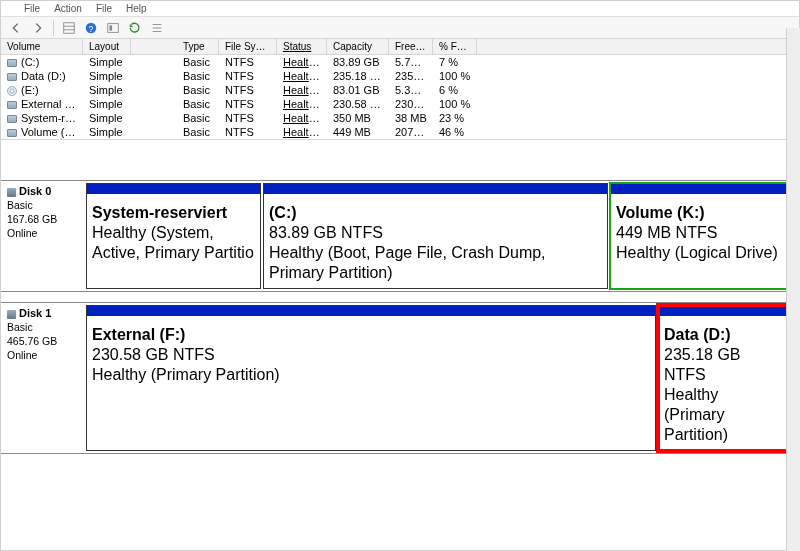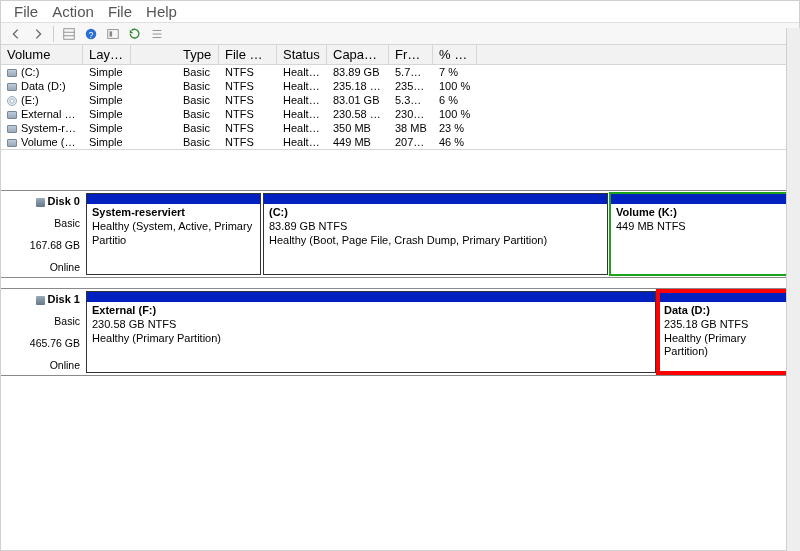--- a/index.html
+++ b/index.html
@@ -9,24 +9,24 @@
   background: #fff;
   color: #000;
   width: 800px;
   height: 551px;
   overflow: hidden;
   border: 1px solid #d0d0d0;
 }
 .menubar {
   display: flex;
   gap: 14px;
-  padding: 2px 13px;
+  padding: 2px 23px;
   background: #fff;
   border-bottom: 1px solid #e0e0e0;
-  font-size: 15px;
+  font-size: 10px;
   color: #555;
 }
 .menubar span { cursor: default; }
 .toolbar {
   display: flex;
   gap: 4px;
   align-items: center;
   padding: 2px 6px;
   border-bottom: 1px solid #d6d6d6;
   background: #f7f7f7;
@@ -44,21 +44,21 @@
   border-bottom: 1px solid #d6d6d6;
 }
 .grid-header {
   display: flex;
   background: #f2f2f2;
   border-bottom: 1px solid #d6d6d6;
 }
 .grid-header .col {
   padding: 2px 6px;
   border-right: 1px solid #d6d6d6;
-  font-size: 13px;
+  font-size: 10px;
   white-space: nowrap;
   overflow: hidden;
   text-overflow: ellipsis;
 }
 .grid-body { }
 .grid-row {
   display: flex;
   padding: 0;
 }
 .grid-row .cell {
@@ -74,21 +74,21 @@
   margin-right: 4px;
   vertical-align: middle;
 }
 .vol-icon.drive { background: linear-gradient(#bcd, #9ab); border:1px solid #789; border-radius:1px; }
 .vol-icon.disc { border-radius: 50%; background: radial-gradient(circle,#fff 20%,#bbb 30%,#def 60%); border:1px solid #9ab; width:10px;height:10px; }
 
 .c-vol { width: 82px; }
 .c-lay { width: 48px; }
 .c-typ { width: 42px; margin-left: 46px; }
 .c-fs  { width: 58px; }
-.c-sta { width: 50px; }
+.c-sta { width: 50px; text-decoration: underline; }
 .c-cap { width: 62px; }
 .c-free{ width: 44px; }
 .c-pct { width: 44px; }
 .c-pad { flex: 1; }
 
 .disk-pane {
   background: #fff;
   height: 420px;
   overflow: hidden;
   padding-top: 40px;
@@ -99,22 +99,21 @@
   border-top: 1px solid #8a8a8a;
   border-bottom: 1px solid #8a8a8a;
   margin-bottom: 10px;
 }
 .disk-label {
   width: 85px;
   padding: 4px 6px;
   font-size: 10.5px;
   display: flex;
   flex-direction: column;
-  gap: 10px;
-  text-align: right;
+  gap: 2px;
 }
 .disk-label .dname { font-weight: bold; font-size: 11px; }
 .disk-label .dicon {
   display:inline-block; width:9px; height:9px; margin-right:3px;
   background: linear-gradient(#9ab,#678); border-radius:1px;
   vertical-align: middle;
 }
 .parts {
   flex: 1;
   display: flex;
@@ -126,22 +125,22 @@
   border: 1px solid #333;
   display: flex;
   flex-direction: column;
   min-width: 0;
 }
 .part .bar {
   height: 10px;
   background: #0020c0;
 }
 .part .body {
-  padding: 2px 5px 5px 5px;
-  font-size: 11px;
+  padding: 9px 5px 5px 5px;
+  font-size: 16px;
   line-height: 1.25;
 }
 .part .pname { font-weight: bold; }
 .green-outline { outline: 2px solid #1aa41a; outline-offset: -1px; }
 .red-outline { outline: 4px solid #ff0000; outline-offset: -2px; }
 
 .scroll-right {
   position: absolute;
   right: 0; top: 28px; bottom: 0;
   width: 14px;
@@ -303,20 +302,21 @@
             <div class="pname">(C:)</div>
             <div>83.89 GB NTFS</div>
             <div>Healthy (Boot, Page File, Crash Dump, Primary Partition)</div>
           </div>
         </div>
         <div class="part green-outline" style="flex: 0 0 180px;">
           <div class="bar"></div>
           <div class="body">
             <div class="pname">Volume  (K:)</div>
             <div>449 MB NTFS</div>
+            <div>Healthy (Logical Drive)</div>
           </div>
         </div>
       </div>
     </div>
     <div class="disk-row">
       <div class="disk-label">
         <span class="dname"><span class="dicon"></span><span>Disk 1</span></span>
         <span>Basic</span>
         <span>465.76 GB</span>
         <span>Online</span>

